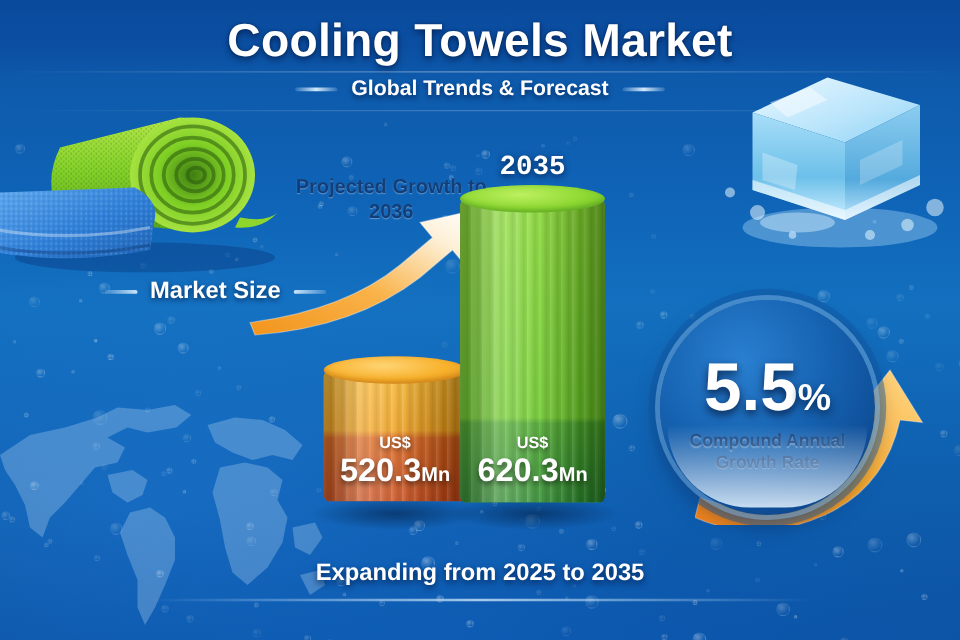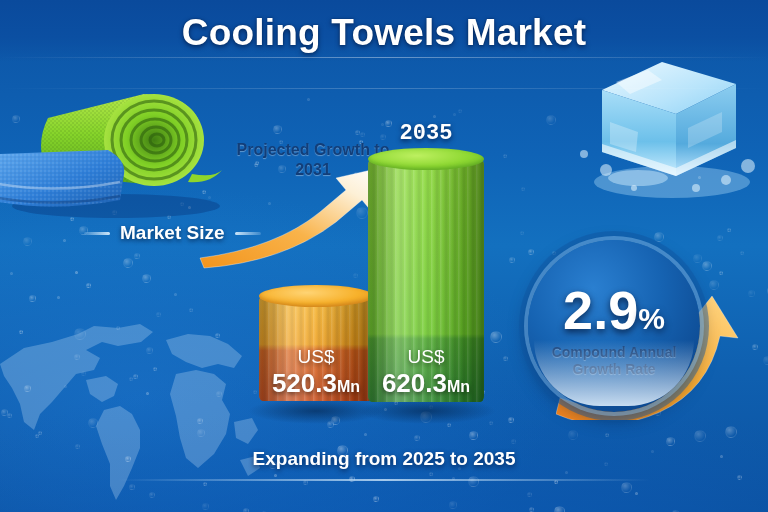--- a/index.html
+++ b/index.html
@@ -66,21 +66,21 @@
   .bar .body{position:absolute;left:0;right:0;top:11px;bottom:8px;
              border-radius:4px/6px;overflow:hidden;}
   .bar .cap{position:absolute;left:0;right:0;top:0;height:22px;border-radius:50%;}
   .ribs{position:absolute;inset:0;
         background:repeating-linear-gradient(90deg,rgba(255,255,255,.16) 0px,rgba(255,255,255,0) 3px,rgba(0,0,0,.10) 6px,rgba(255,255,255,0) 9px);}
   .gloss{position:absolute;inset:0;
          background:linear-gradient(90deg,rgba(0,0,0,.30) 0%,rgba(255,255,255,.28) 26%,rgba(255,255,255,.12) 52%,rgba(0,0,0,.22) 84%,rgba(0,0,0,.38) 100%);}
   .yearlab{position:absolute;left:0;right:0;text-align:center;font-size:22px;font-weight:bold;color:#fff;
            text-shadow:0 2px 5px rgba(0,20,60,.8);}
   .valbox{position:absolute;left:0;right:0;text-align:center;color:#fff;}
-  .valbox .us{display:block;font-size:19px;font-weight:normal;text-shadow:0 2px 4px rgba(0,0,0,.45);}
+  .valbox .us{display:block;font-size:13px;font-weight:bold;text-shadow:0 2px 4px rgba(0,0,0,.45);}
   .valbox .num{font-size:26px;font-weight:bold;text-shadow:0 2px 4px rgba(0,0,0,.5);}
   .valbox .mn{font-size:16px;font-weight:bold;text-shadow:0 2px 4px rgba(0,0,0,.5);}
   .shadow{position:absolute;border-radius:50%;
           background:radial-gradient(ellipse at center,rgba(3,28,62,.55),rgba(3,28,62,0) 70%);}
 
   
   .cagr-circle{position:absolute;left:528px;top:240px;width:172px;height:172px;border-radius:50%;
     background:radial-gradient(circle at 38% 28%,#2a7fd0 0%,#1663b2 42%,#0d4a92 78%,#0a3f80 100%);
     box-shadow:0 0 0 4px rgba(150,205,250,.40),0 0 0 9px rgba(16,84,160,.45),0 6px 18px rgba(3,25,60,.55);
     display:flex;flex-direction:column;align-items:center;justify-content:center;}
@@ -383,41 +383,46 @@
         <circle cx="150" cy="128" r="5"></circle>
         <circle cx="30" cy="118" r="6"></circle>
       <circle cx="8" cy="102" r="4"></circle>
         <circle cx="120" cy="136" r="4"></circle>
         <circle cx="58" cy="136" r="3"></circle>
     </g>
   </svg>
 
   <div class="title">Cooling Towels Market</div>
   <div class="hline" style="top:57px;"></div>
+  <div class="subwrap">
+    <span class="dash"></span>
+    <span class="subtitle">Global Trends &amp; Forecast</span>
+    <span class="dash"></span>
+  </div>
   <div class="hline" style="top:88px;opacity:.55;"></div>
 
   <svg style="position:absolute;left:196px;top:140px;width:230px;height:130px;" viewBox="0 0 230 130">
     <defs>
       <linearGradient id="gArrow" x1="0" y1="1" x2="1" y2="0">
         <stop offset="0%" stop-color="#f2941c"></stop>
           <stop offset="45%" stop-color="#f9b34a"></stop>
         <stop offset="80%" stop-color="#fdf0d6"></stop>
           <stop offset="100%" stop-color="#ffffff"></stop>
       </linearGradient>
     </defs>
     <path d="M4,118 Q80,108 124,72 L150,50 L140,38 L184,28 L176,72 L166,60 L140,82 Q88,122 8,128 Z" fill="url(#gArrow)" stroke="rgba(255,255,255,.35)" stroke-width="1"></path>
   </svg>
 
   <div class="marketsize-wrap">
     <span class="dash-s"></span>
     <span class="marketsize">Market Size</span>
     <span class="dash-s r"></span>
   </div>
 
-  <div class="projected">Projected Growth to 2031</div>
+  <div class="projected">Projected Growth to 2036</div>
 
   <div class="shadow" style="left:248px;top:398px;width:136px;height:26px;"></div>
   <div class="bar" style="left:259px;top:285px;width:114px;height:124px;">
     <div class="body" style="background:linear-gradient(180deg,#f6b52c 0%,#f0a01c 46%,#d9631a 52%,#c84a18 100%);">
       <div class="ribs"></div>
       <div class="gloss"></div>
     </div>
     <div class="cap" style="background:radial-gradient(ellipse at 42% 35%,#ffd474,#f7b12b 55%,#e0901b 100%);box-shadow:inset 0 -2px 4px rgba(150,70,10,.35);"></div>
   </div>
   <div class="valbox" style="left:259px;top:346px;width:114px;">
@@ -446,21 +451,21 @@
         <stop offset="0%" stop-color="#ef7f1c"></stop>
           <stop offset="50%" stop-color="#f8a82c"></stop>
           <stop offset="100%" stop-color="#ffd98a"></stop>
       </linearGradient>
     </defs>
     <path d="M4,108 Q52,126 96,104 Q134,84 142,44 L126,44 L156,6 L182,48 L164,46 Q152,100 104,122 Q50,146 0,124 Z" fill="url(#gCagrArrow)" stroke="rgba(255,255,255,.30)" stroke-width="1"></path>
   </svg>
 
   <div class="cagr-circle">
     <div class="cagr-lower"></div>
-    <div class="cagr-pct"><span>2.9</span><span class="sm">%</span></div>
+    <div class="cagr-pct"><span>5.5</span><span class="sm">%</span></div>
     <div class="cagr-sub">
       <div>Compound Annual</div>
       <div>Growth Rate</div>
     </div>
   </div>
 
   <div class="bottomcap">Expanding from 2025 to 2035</div>
   <div class="botline"></div>
 </div>
 

